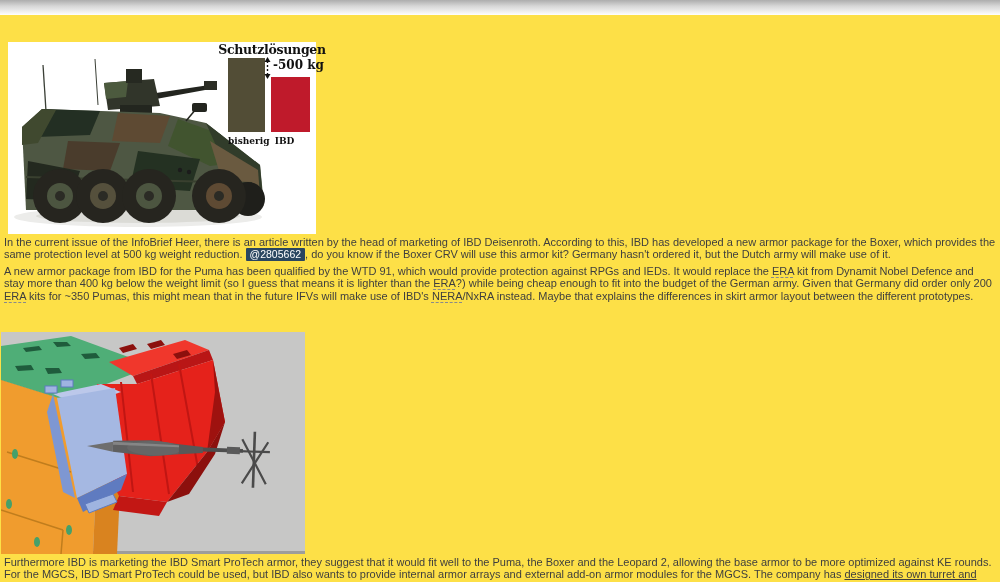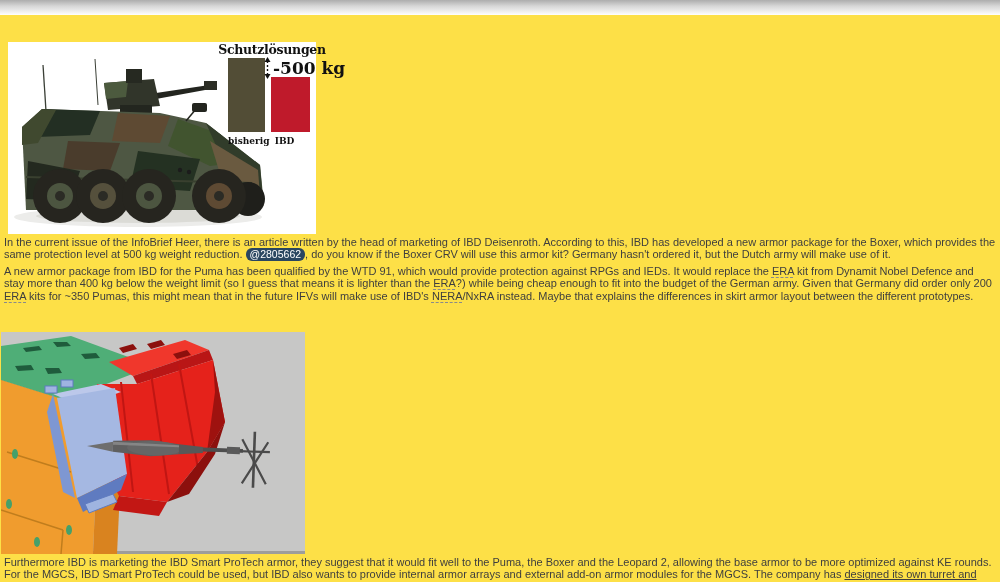--- a/index.html
+++ b/index.html
@@ -20,33 +20,33 @@
   .chart { position:absolute; left:212px; top:0; width:104px; height:150px;
            font-family:"DejaVu Serif", serif; font-weight:bold; color:#111; }
   .chart-title { position:absolute; top:0; left:-6px; width:116px; text-align:center;
                  font-size:12.5px; letter-spacing:-0.3px; white-space:nowrap; }
   .bars-row { position:absolute; left:8px; top:16px; width:90px; height:74px;
               display:flex; align-items:flex-end; }
   .bar { display:block; }
   .bar-olive { width:37px; margin-right:6px; }
   .bar-red   { width:39px; }
   .chart-arrow { position:absolute; left:43px; top:15px; }
-  .chart-annotation { position:absolute; left:53px; top:16px; font-size:17px; white-space:nowrap; }
+  .chart-annotation { position:absolute; left:53px; top:16px; font-size:12px; white-space:nowrap; }
   .bar-labels { position:absolute; left:8px; top:94px; width:90px; display:flex; }
   .bar-label { font-size:9px; text-align:center; }
   .bar-label-1 { width:37px; }
   .bar-label-2 { width:39px; }
 
   
   .para { position:absolute; left:4px; width:992px; font-size:11px; line-height:12.4px; }
   .para-1 { top:236px; }
   .para-2 { top:265px; }
   .para-3 { top:556px; }
   .mention {
-    display:inline-block; background:#2a4660; color:#fff; border-radius:6px;
+    display:inline-block; background:#2a4660; color:#fff; border-radius:1px;
     padding:0 4px 1px 4px; font-size:10.5px; line-height:12px; cursor:pointer;
   }
   .era {
     text-decoration:underline; text-decoration-style:dashed;
     text-decoration-color:#8a8a8a; text-underline-offset:2px;margin-top:30px;
   }
   .underline { text-decoration:underline; text-underline-offset:1px; }
 
   
   .figure2 { position:absolute; left:1px; top:332px; width:304px; height:222px; }

